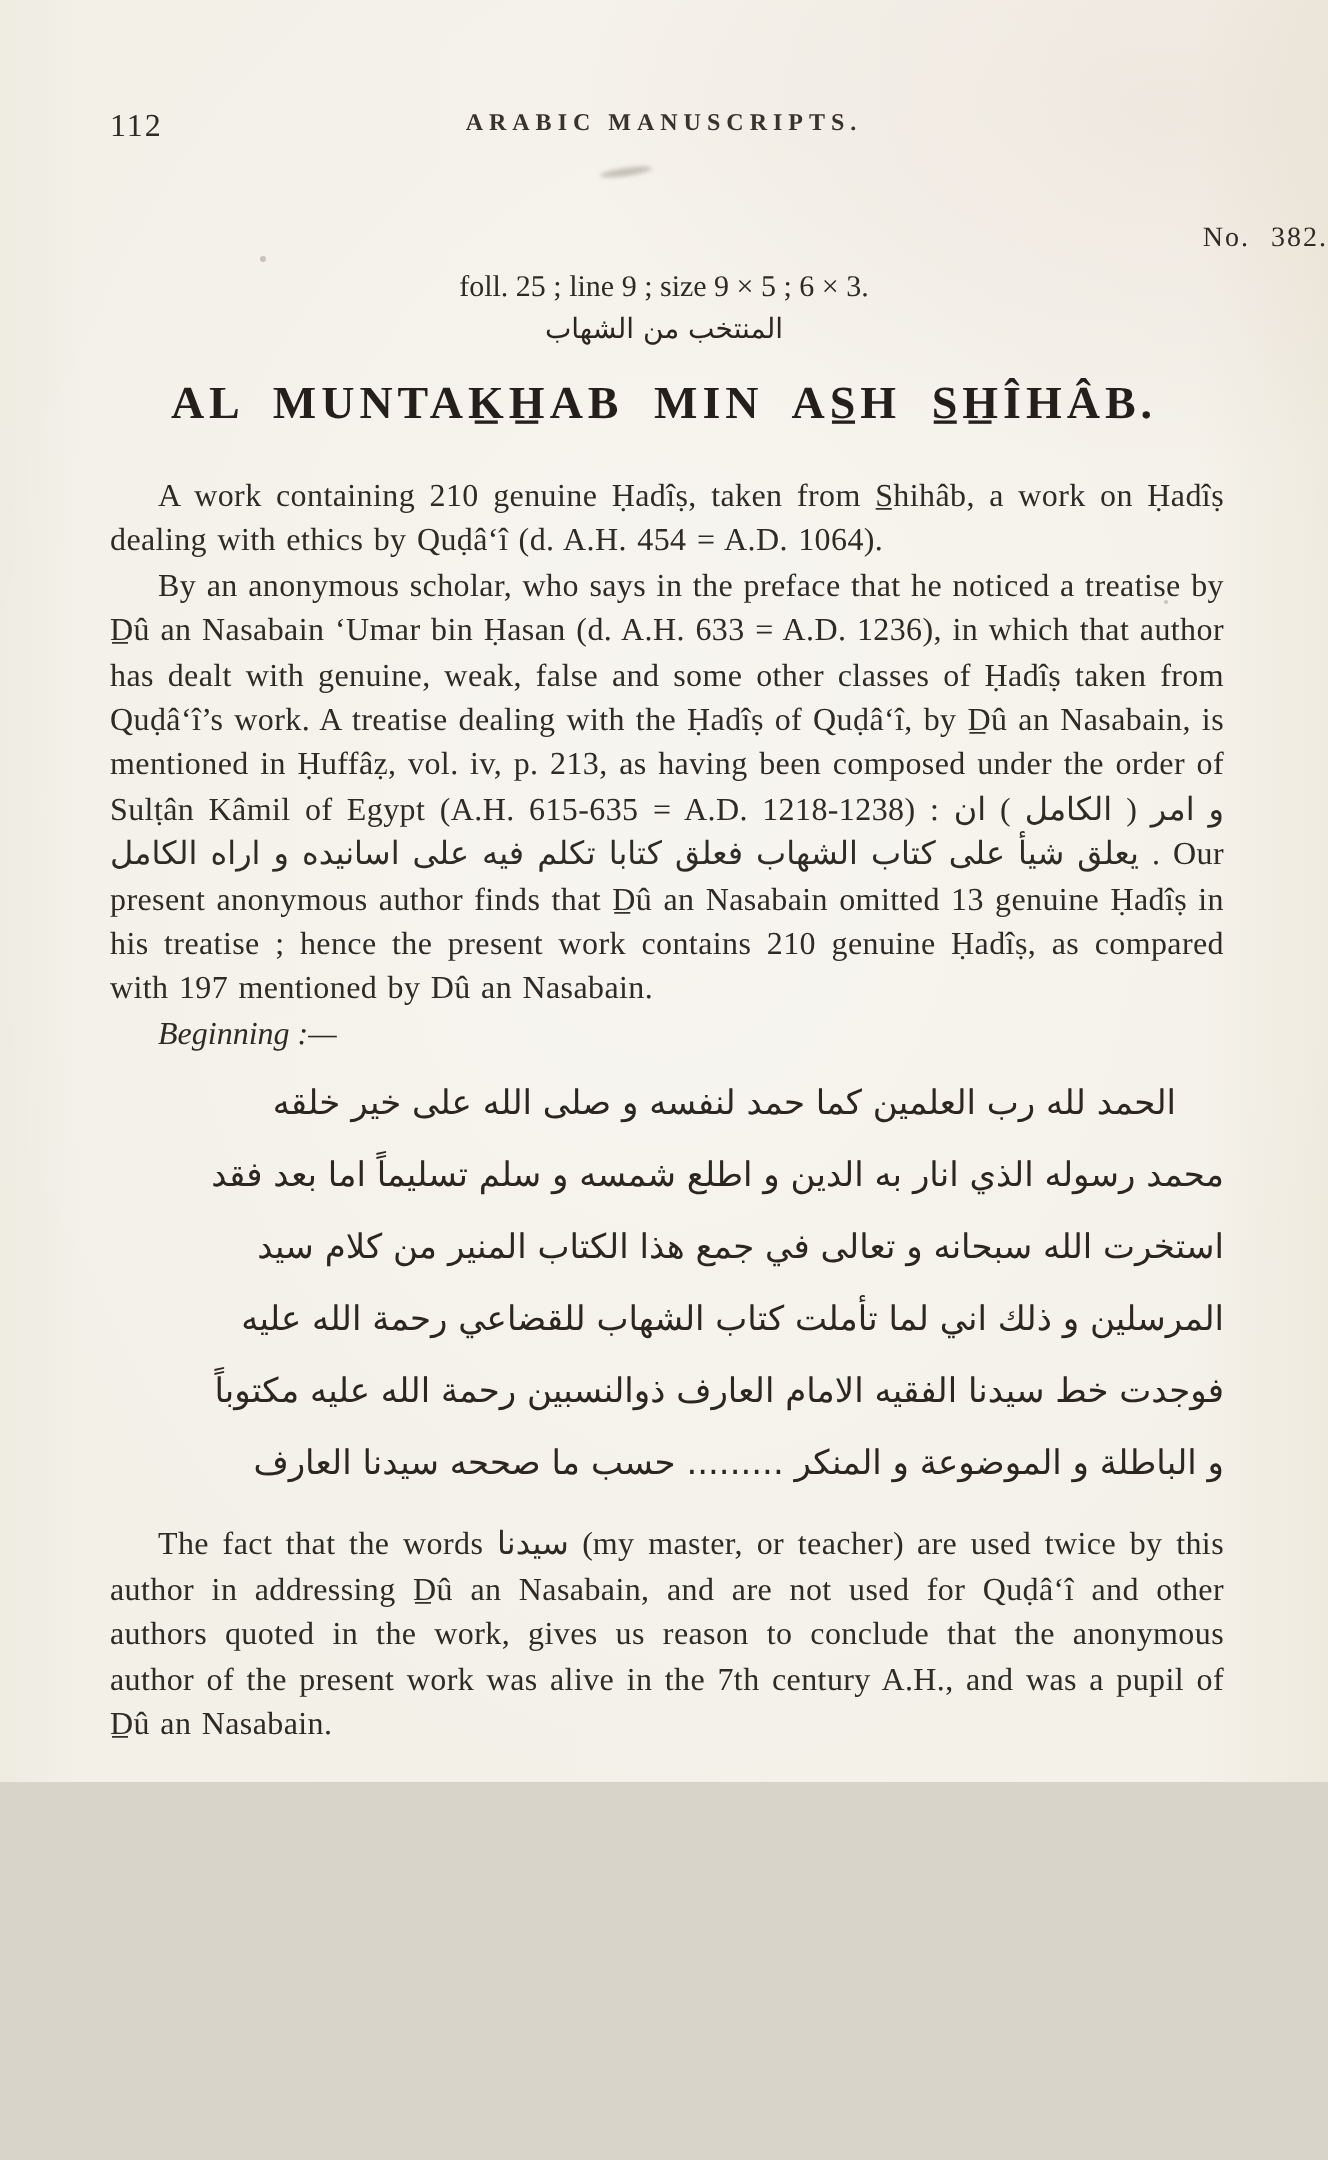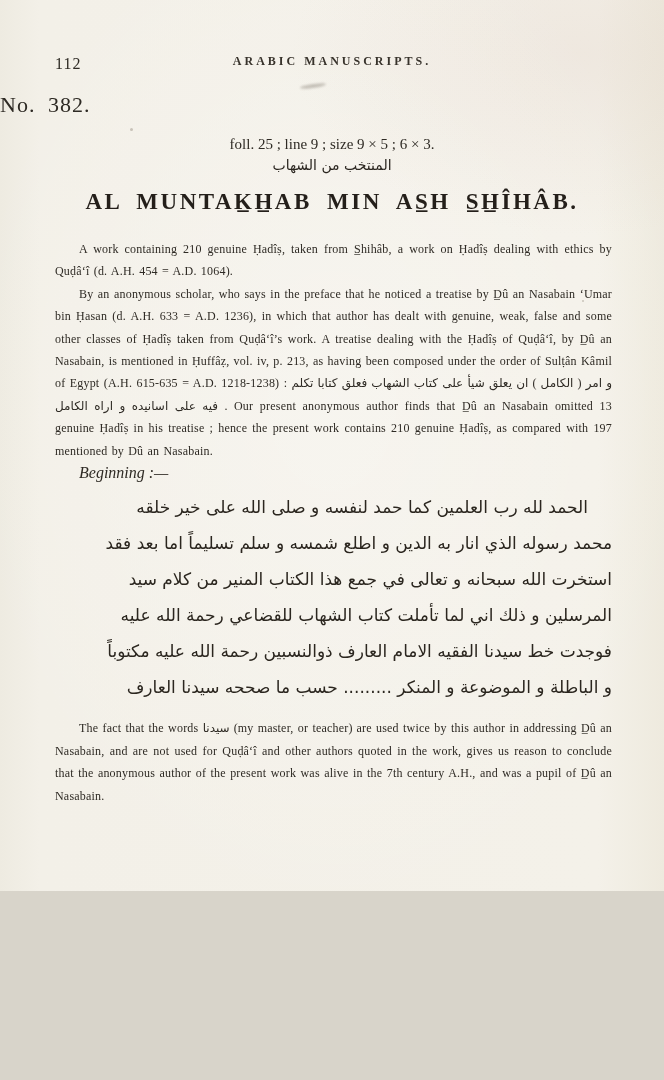--- a/index.html
+++ b/index.html
@@ -25,42 +25,42 @@
   .folio {
     position:absolute; left:55px; top:55px;
     font-size:16px; letter-spacing:1px;
   }
   .running-header {
     position:absolute; left:0; top:54px; width:100%;
     text-align:center; font-size:12px; letter-spacing:3px;
     font-weight:bold; color:#38332c;
   }
   .entry-number {
-    position:absolute; left:0; top:92px; width:100%;
-    text-align:left; font-size:22px; letter-spacing:1px; word-spacing:6px;
+    position:absolute; left:0; top:112px; width:100%;
+    text-align:right; font-size:14px; letter-spacing:1px; word-spacing:6px;
   }
   .collation {
     position:absolute; left:0; top:136px; width:100%;
     text-align:center; font-size:15px;
   }
   .arabic { font-family:"DejaVu Sans",sans-serif; direction:rtl; unicode-bidi:embed; }
   .title-arabic {
     position:absolute; left:0; top:157px; width:100%;
     text-align:center; font-size:14px; color:#2a251f;
   }
   .title-translit {
     position:absolute; left:0; top:189px; width:100%;
     text-align:center; font-size:23px; font-weight:bold;
     letter-spacing:2.5px; word-spacing:7px; color:#241f1a;
   }
   .body-col {
     position:absolute; left:55px; top:238px; width:557px;
   }
   .para {
-    margin:0; font-size:12px; line-height:22.4px;
+    margin:0; font-size:16px; line-height:22.4px;
     text-align:justify; text-indent:24px;
     letter-spacing:0.2px; word-spacing:1px;
   }
   .beginning { margin:0; font-size:16px; line-height:22.4px; text-indent:24px;font-style:italic; }
   .arabic-block { margin-top:5px; }
   .ar-line {
     direction:rtl; text-align:right; white-space:nowrap;
     font-family:"DejaVu Sans",sans-serif;
     font-size:17px; line-height:36px; height:36px;
     color:#2b261f;

